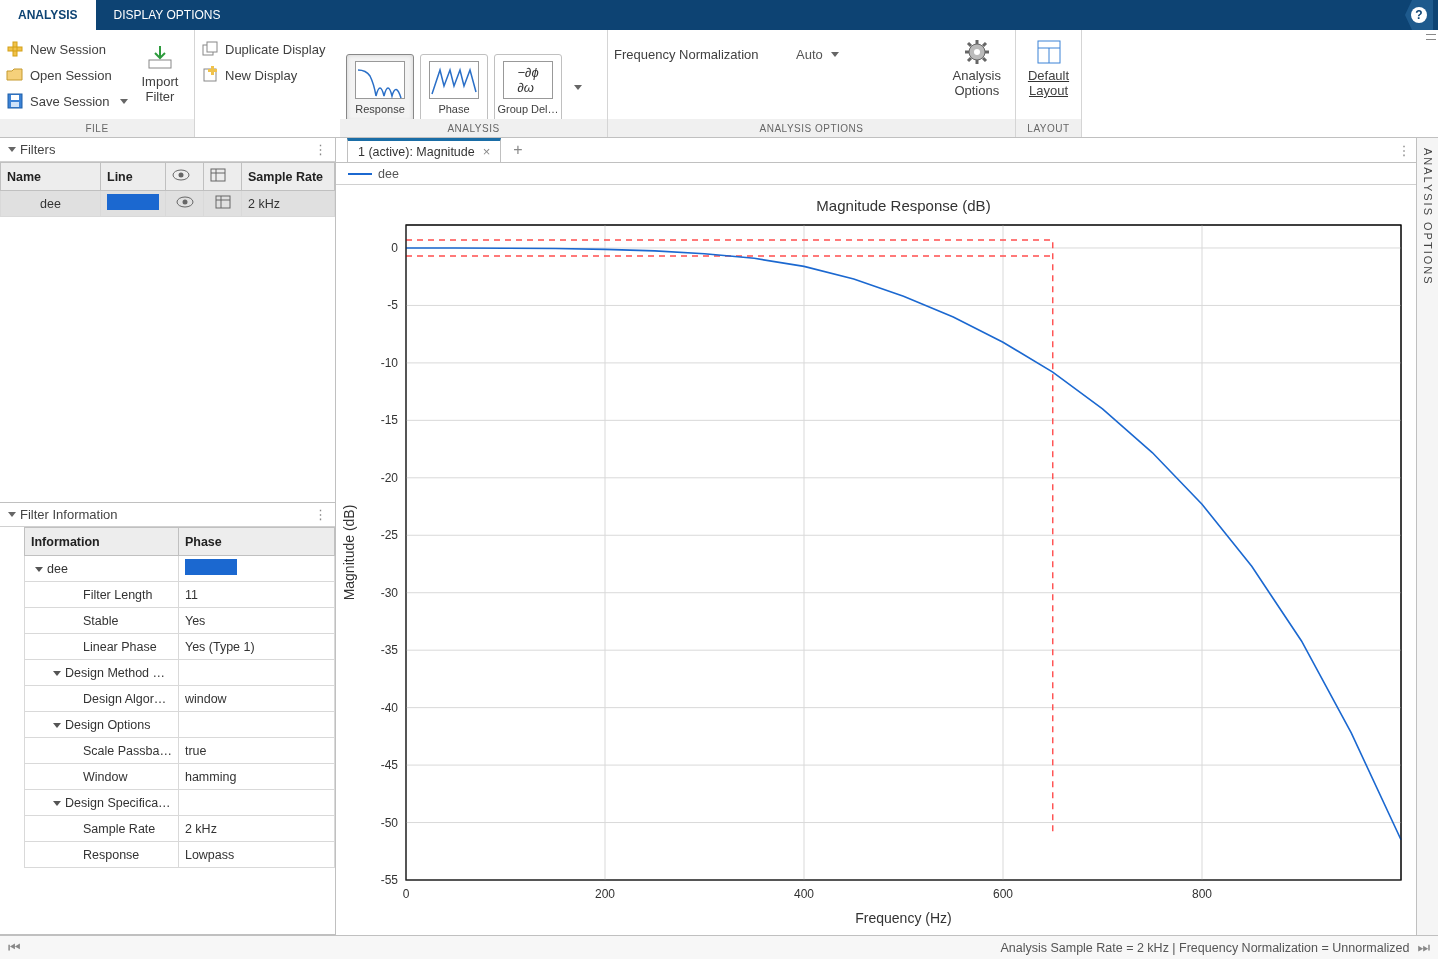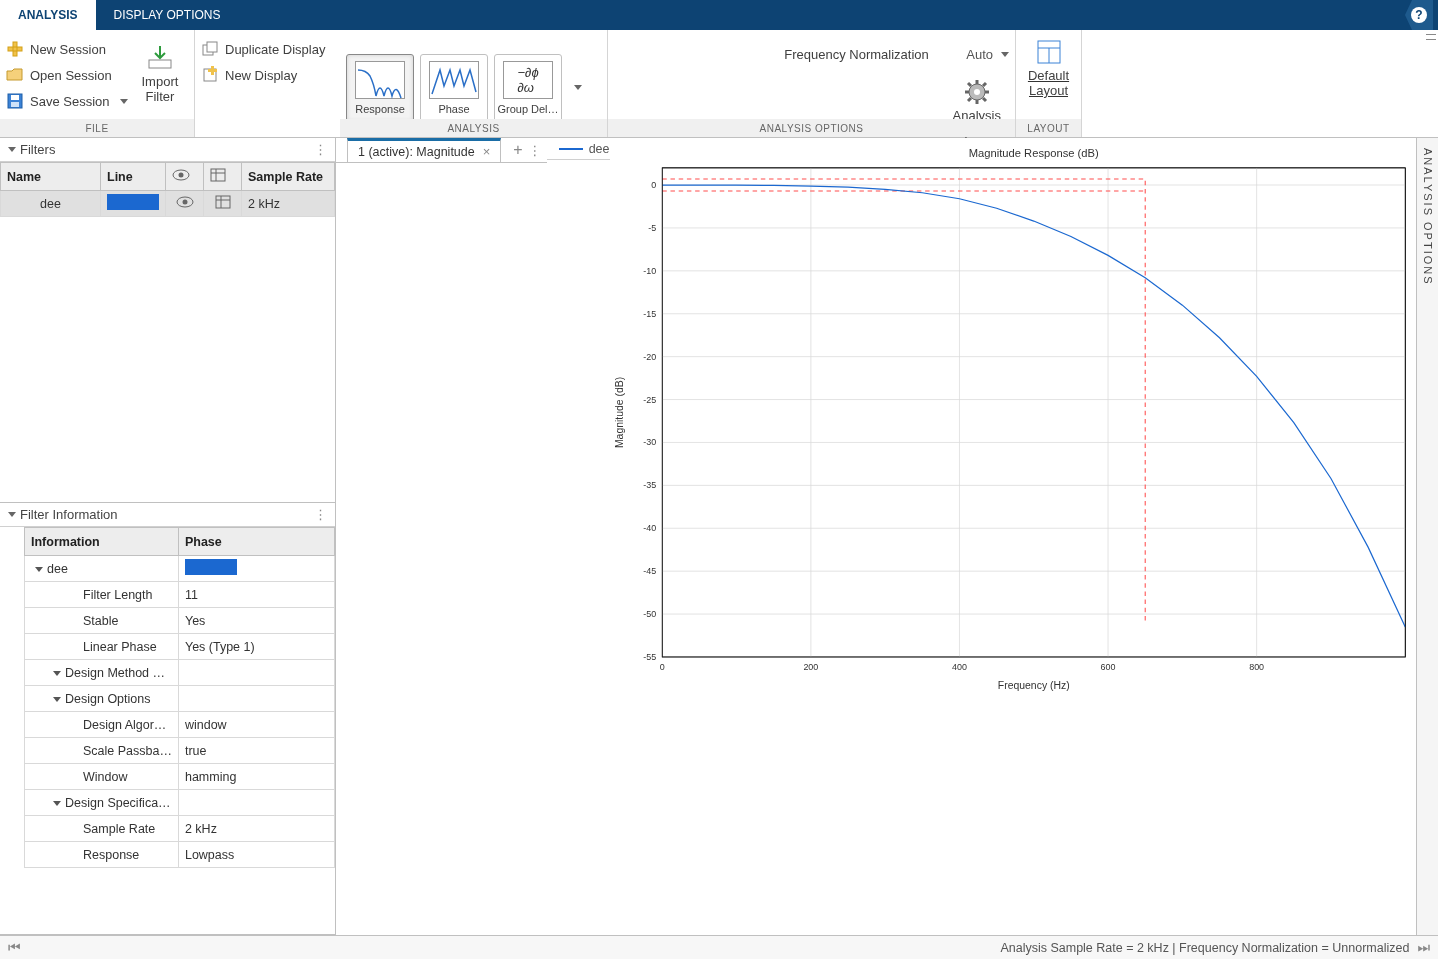--- a/index.html
+++ b/index.html
@@ -60,21 +60,21 @@
 .info-table { width: 100%; border-collapse: collapse; font-size: 12.5px; }
 .info-table th { background: #ededed; border: 1px solid #c0c0c0; text-align: left; padding: 4px 6px; font-weight: bold; color: #222; height: 28px; }
 .info-table td { border: 1px solid #d9d9d9; padding: 2px 6px; height: 26px; color: #333; white-space: nowrap; overflow: hidden; text-overflow: ellipsis; }
 .info-table td.valcol { width: 162px; }
 .ind0 { padding-left: 10px !important; }
 .ind1 { padding-left: 28px !important; }
 .ind2 { padding-left: 58px !important; }
 .expander { display: inline-block; width: 0; height: 0; border-left: 4px solid transparent; border-right: 4px solid transparent; border-top: 5px solid #555; margin-right: 4px; vertical-align: middle; }
 
 
-.center { flex: 1; display: flex; flex-direction: row; min-height: 0; }
+.center { flex: 1; display: flex; flex-direction: column; min-height: 0; }
 .doctabs { height: 25px; border-bottom: 1px solid #c0c0c0; display: flex; align-items: stretch; }
 .doctabs .dtab { border: 1px solid #c0c0c0; border-bottom: none; border-top: 3px solid #1a6da6; background: #fff; padding: 0 10px; display: flex; align-items: center; gap: 8px; font-size: 12.5px; color: #333; margin-left: 6px; }
 .doctabs .dtab .x { color: #888; cursor: pointer; font-size: 13px; }
 .doctabs .plus { margin-left: 12px; display: flex; align-items: center; color: #888; cursor: pointer; font-size: 16px; }
 .doctabs .spacer { flex: 1; }
 .doctabs .more { width: 24px; display: flex; align-items: center; justify-content: center; color: #888; cursor: pointer; }
 .legend-strip { height: 22px; display: flex; align-items: center; padding-left: 12px; font-size: 12.5px; color: #555; border-bottom: 1px solid #d0d0d0; }
 .legend-strip .line { width: 24px; height: 0; border-top: 2px solid #1b68d0; display: inline-block; margin-right: 6px; }
 
 .plotwrap { flex: 1; position: relative; }
@@ -190,21 +190,21 @@
         <div class="cap">Group Del…</div>
       </div>
       <div class="vbtn" style="width:16px;">
           <span class="caret"></span>
         </div>
     </div>
     <div class="label">ANALYSIS</div>
   </div>
 
   <div class="tsgroup" style="width: 408px;">
-    <div class="body" style="align-items:flex-end;flex-direction:column;">
+    <div class="body" style="align-items:flex-start;">
       <div class="vstack" style="gap:6px; padding-top:6px;">
         <div class="aopts-row">
           <span class="lbl">Frequency Normalization</span>
           <span class="linklike">
               <span>Auto</span>
               <span class="caret"></span>
             </span>
         </div>
       </div>
       <div class="vbtn" style="margin-left:auto;">
@@ -323,26 +323,26 @@
               </tr>
               <tr>
                 <td class="ind2"><span>Linear Phase</span></td>
                 <td class="valcol">Yes (Type 1)</td>
               </tr>
               <tr>
                 <td class="ind1"><span class="expander"></span><span>Design Method …</span></td>
                 <td class="valcol"></td>
               </tr>
               <tr>
+                <td class="ind2"><span>Design Algor…</span></td>
+                <td class="valcol">window</td>
+              </tr>
+              <tr>
                 <td class="ind1"><span class="expander"></span><span>Design Options</span></td>
                 <td class="valcol"></td>
-              </tr>
-              <tr>
-                <td class="ind2"><span>Design Algor…</span></td>
-                <td class="valcol">window</td>
               </tr>
               <tr>
                 <td class="ind2"><span>Scale Passba…</span></td>
                 <td class="valcol">true</td>
               </tr>
               <tr>
                 <td class="ind2"><span>Window</span></td>
                 <td class="valcol">hamming</td>
               </tr>
               <tr>

